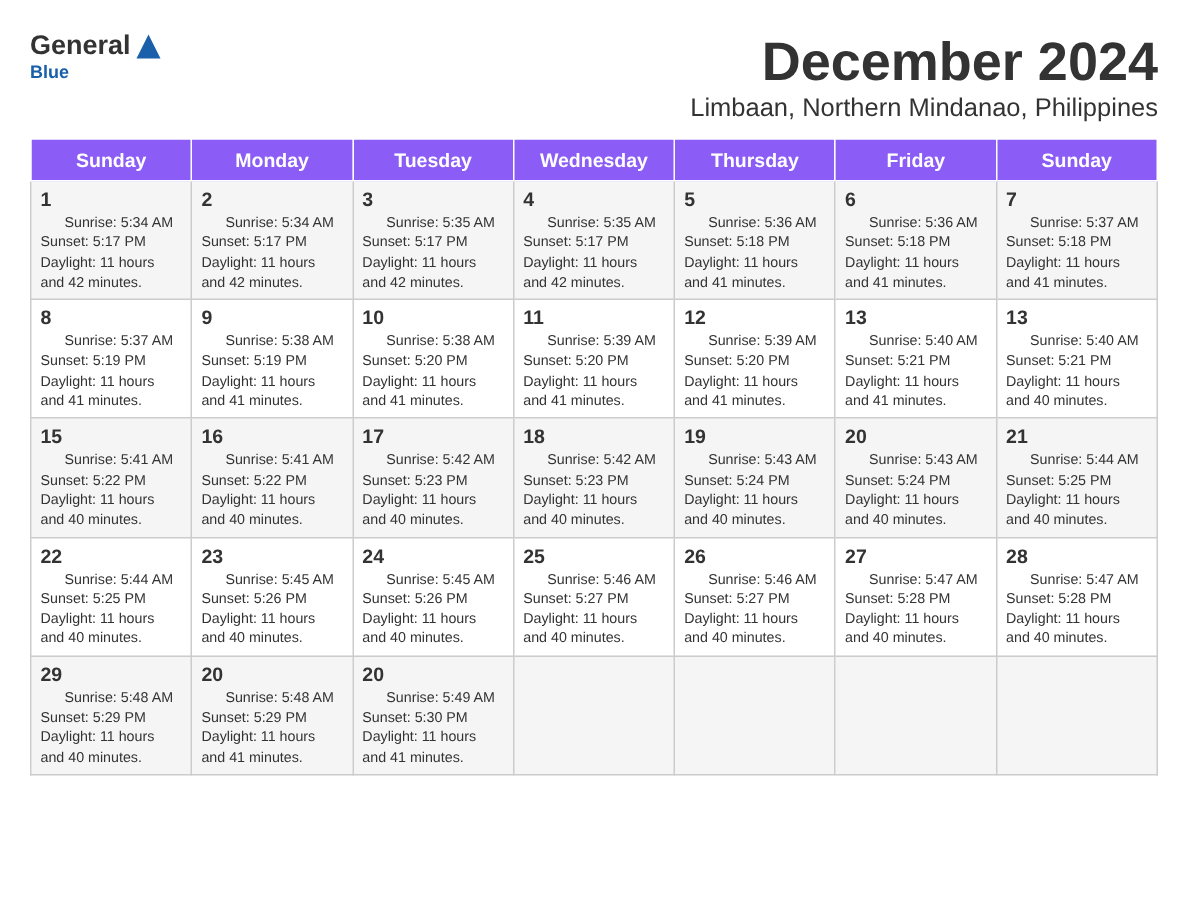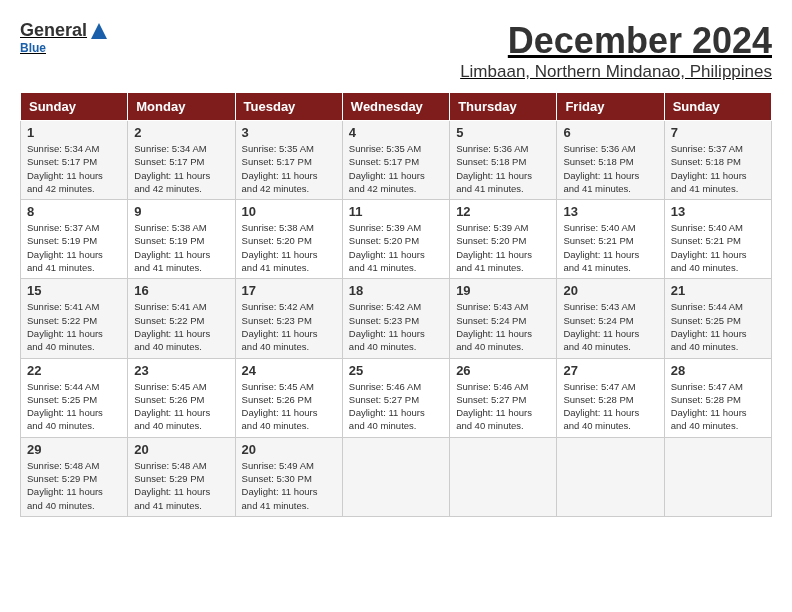--- a/index.html
+++ b/index.html
@@ -8,21 +8,20 @@
       background: #fff;
       width: 792px;
       min-height: 612px;
       padding: 20px;
     }
     .header-section {
       display: flex;
       justify-content: space-between;
       align-items: flex-start;
       margin-bottom: 10px;
-      text-decoration: underline;
     }
     .logo {
       display: flex;
       flex-direction: column;
       align-items: flex-start;
     }
     .logo-text {
       display: flex;
       align-items: center;
     }
@@ -51,23 +50,23 @@
     }
     .location-title {
       font-size: 17px;
       color: #333;
     }
     .calendar-table {
       width: 100%;
       border-collapse: collapse;
     }
     .calendar-table th {
-      background-color: #7f1d1d;
+      background-color: #8b5cf6;
       color: white;
-      text-align: left;
+      text-align: center;
       padding: 6px 8px;
       font-size: 13px;
       border: 1px solid #fff;
     }
     .calendar-table td {
       border: 1px solid #ccc;
       vertical-align: top;
       padding: 4px 6px;
       font-size: 10px;
       color: #333;
@@ -84,20 +83,21 @@
     .day-number {
       font-size: 13px;
       font-weight: bold;
       display: block;
       margin-bottom: 2px;
     }
     .day-info {
       font-size: 9.5px;
       line-height: 1.4;
       color: #333;
+      margin-left: 16px;
     }
     .empty-cell {
       background: #f5f5f5 !important;
     }
   </style>
 </head>
 <body>
 
 <div class="header-section">
   <div class="logo">

